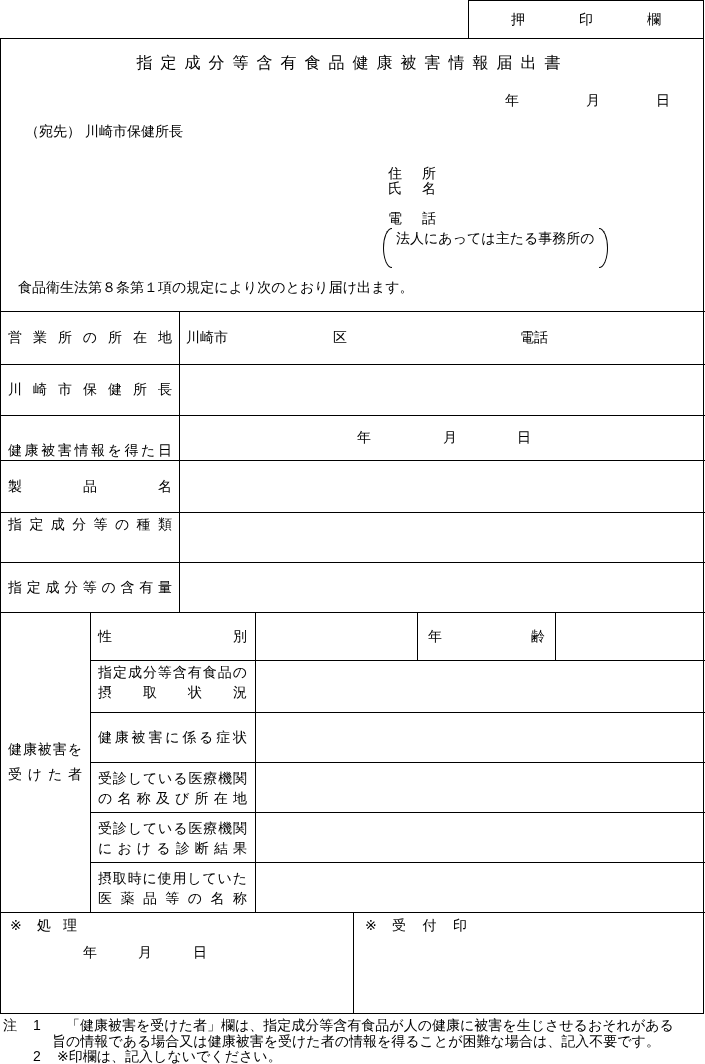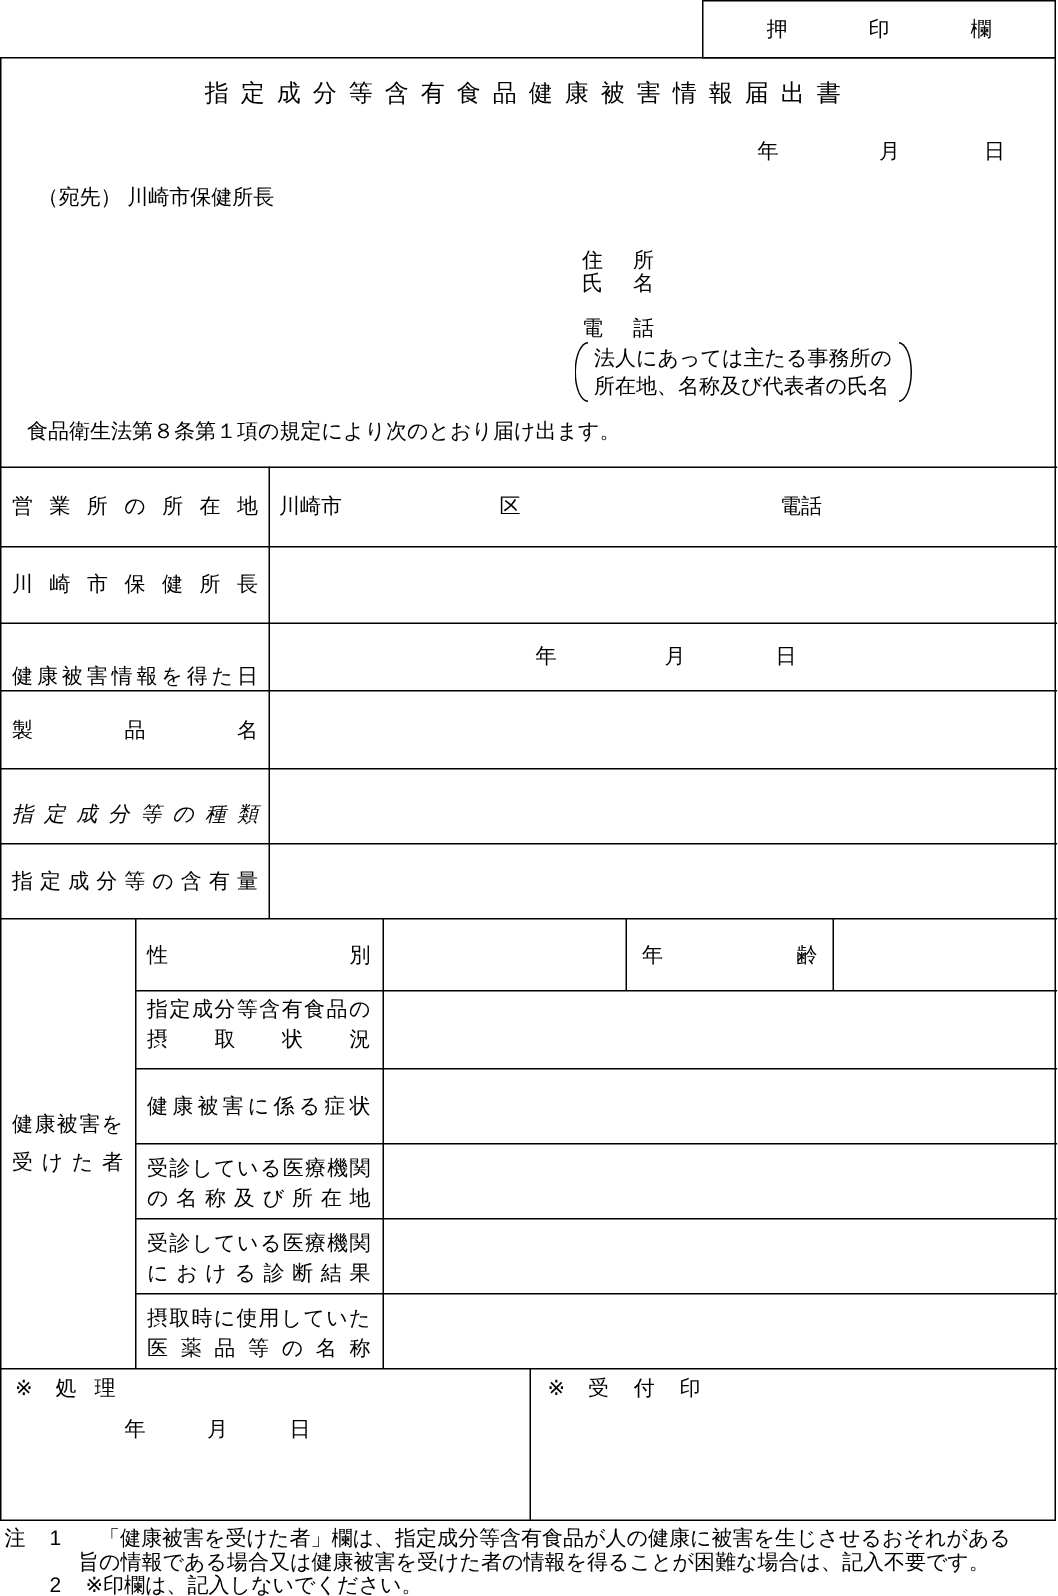--- a/index.html
+++ b/index.html
@@ -42,21 +42,20 @@
   <span class="abs" style="left:25px;top:123px;">（宛先） 川崎市保健所長</span>
 
   <span class="abs jw" style="left:388px;top:150px;width:48px;margin-top:15px;">住所</span>
   <span class="abs jw" style="left:388px;top:180px;width:48px;">氏名</span>
   <span class="abs jw" style="left:388px;top:210px;width:48px;">電話</span>
 
   <div class="abs" style="left:383px;top:228px;display:flex;align-items:stretch;height:40px;">
     <div class="paren l"></div>
     <div style="padding:1px 4px;line-height:19px;font-size:14px;">
       <div>法人にあっては主たる事務所の</div>
-      <div>所在地、名称及び代表者の氏名</div>
     </div>
     <div class="paren r"></div>
   </div>
 
   <span class="abs" style="left:18px;top:279px;">食品衛生法第８条第１項の規定により次のとおり届け出ます。</span>
 
   <div class="line" style="left:0;top:311px;width:705px;height:1px;"></div>
   <div class="line" style="left:0;top:364px;width:705px;height:1px;"></div>
   <div class="line" style="left:0;top:415px;width:705px;height:1px;"></div>
   <div class="line" style="left:0;top:460px;width:705px;height:1px;"></div>
@@ -81,21 +80,21 @@
   </div>
   <div class="cell" style="left:1px;top:365px;width:178px;height:50px;">
     <div class="jl">川崎市保健所長</div>
   </div>
   <div class="cell" style="left:1px;top:416px;width:178px;height:44px;align-items:flex-end;">
     <div class="jl">健康被害情報を得た日</div>
   </div>
   <div class="cell" style="left:1px;top:461px;width:178px;height:51px;">
     <div class="jl">製品名</div>
   </div>
-  <div class="cell" style="left:1px;top:518px;width:178px;height:49px;font-style:italic;">
+  <div class="cell" style="left:1px;top:500px;width:178px;height:49px;">
     <div class="jl">指定成分等の種類</div>
   </div>
   <div class="cell" style="left:1px;top:563px;width:178px;height:49px;justify-content:center;">
     <div class="jl">指定成分等の含有量</div>
   </div>
 
   <span class="abs" style="left:186px;top:329px;">川崎市</span>
   <span class="abs" style="left:333px;top:329px;">区</span>
   <span class="abs" style="left:520px;top:329px;">電話</span>
 

